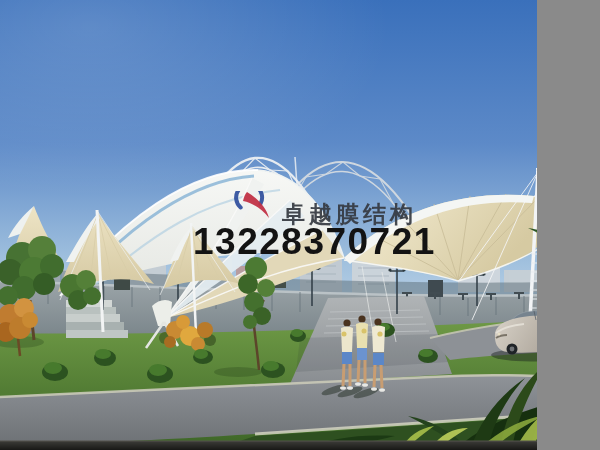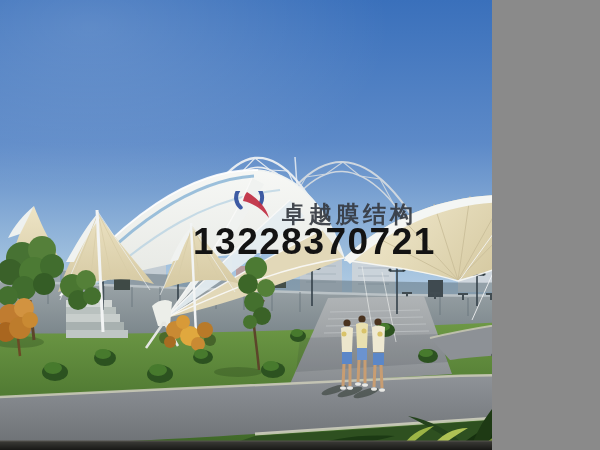--- a/index.html
+++ b/index.html
@@ -1,16 +1,16 @@
 <!DOCTYPE html>
 <html><head>
 <meta charset="utf-8">
 <style>
   html,body{margin:0;padding:0;background:#8a8a8a;}
-  .stage{position:relative;width:492px;height:450px;overflow:hidden;
+  .stage{position:relative;width:537px;height:450px;overflow:hidden;
          font-family:"Liberation Sans",sans-serif;background:#4a7ec2;}
   .stage>svg{position:absolute;left:0;top:0;display:block;}
   .wm-name{position:absolute;left:282px;top:199px;font-size:23px;font-weight:700;
            letter-spacing:4px;color:rgba(52,56,64,.92);white-space:nowrap;}
   .wm-phone{position:absolute;left:193px;top:221px;font-size:37px;font-weight:700;
             letter-spacing:1.5px;color:#131313;white-space:nowrap;}
   .wm-logo{position:absolute;left:233px;top:191px;width:42px;height:44px;}
 </style>
 </head>
 <body>

